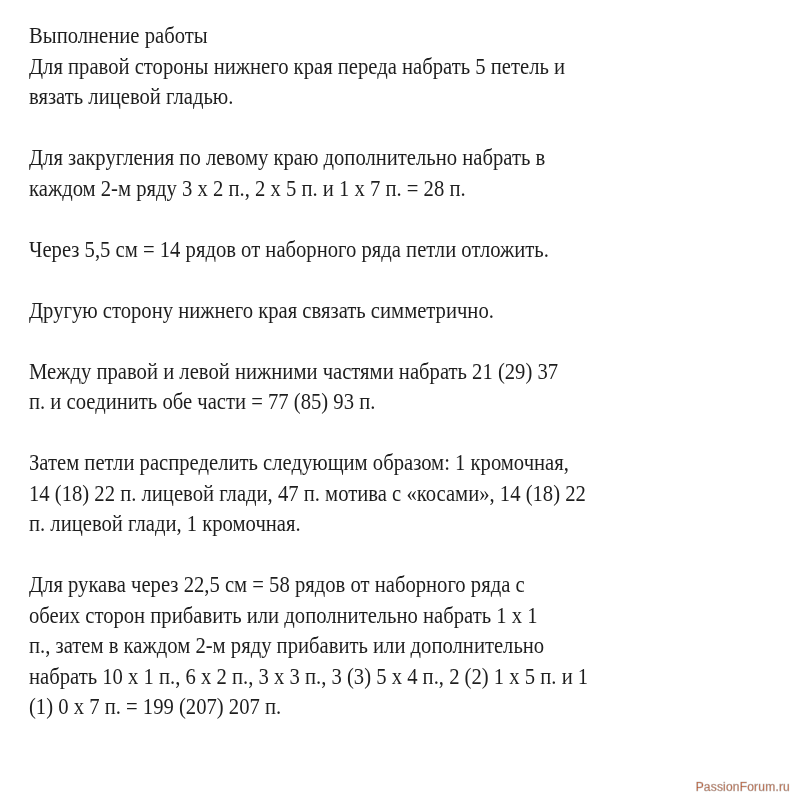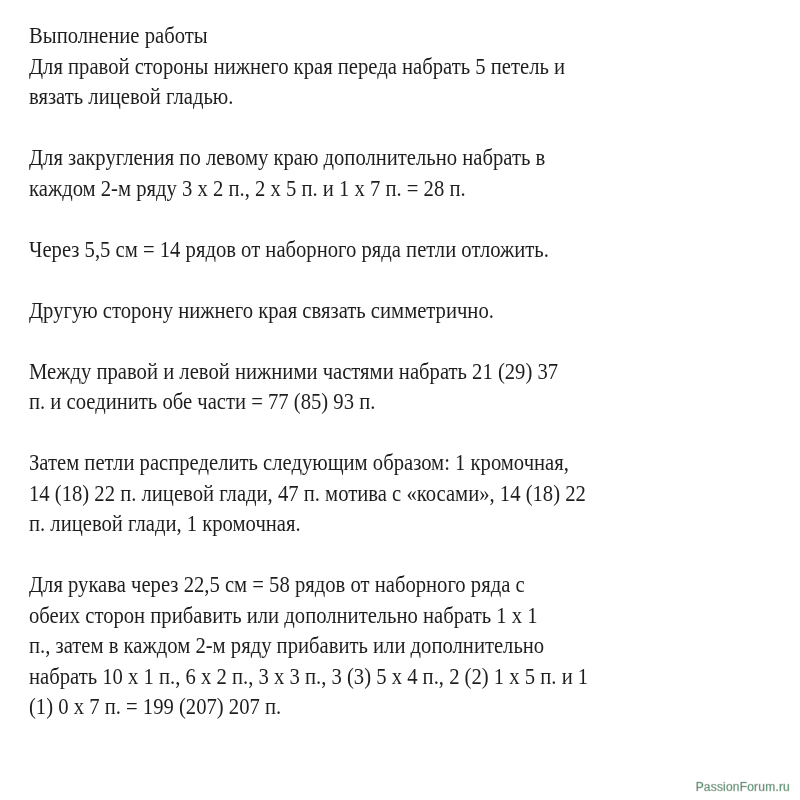--- a/index.html
+++ b/index.html
@@ -21,21 +21,21 @@
       transform-origin: left top;
       width: 884px;
     }
     .para { margin: 0 0 30.5px 0; }
     .line { display: block; white-space: nowrap; }
     .watermark {
       position: absolute;
       right: 10px; bottom: 6px;
       font-family: "Liberation Sans", "DejaVu Sans", sans-serif;
       font-size: 12px;
-      color: #15803d;
+      color: #c2410c;
       -webkit-text-stroke: 0.5px #b8b8b8;
       letter-spacing: 0.2px;
     }
   </style>
 </head>
 <body>
 
 <div class="doc">
   <span class="line">Выполнение работы</span>
 

